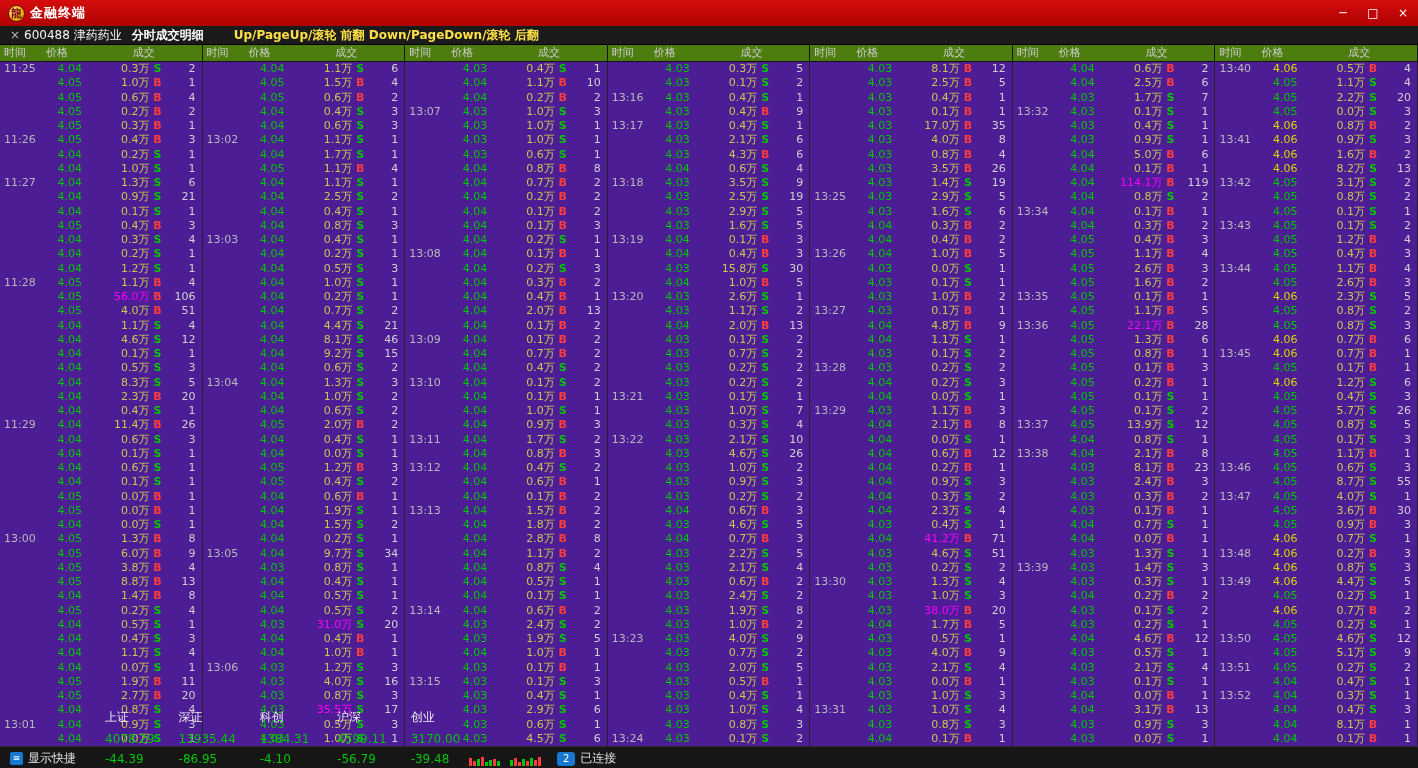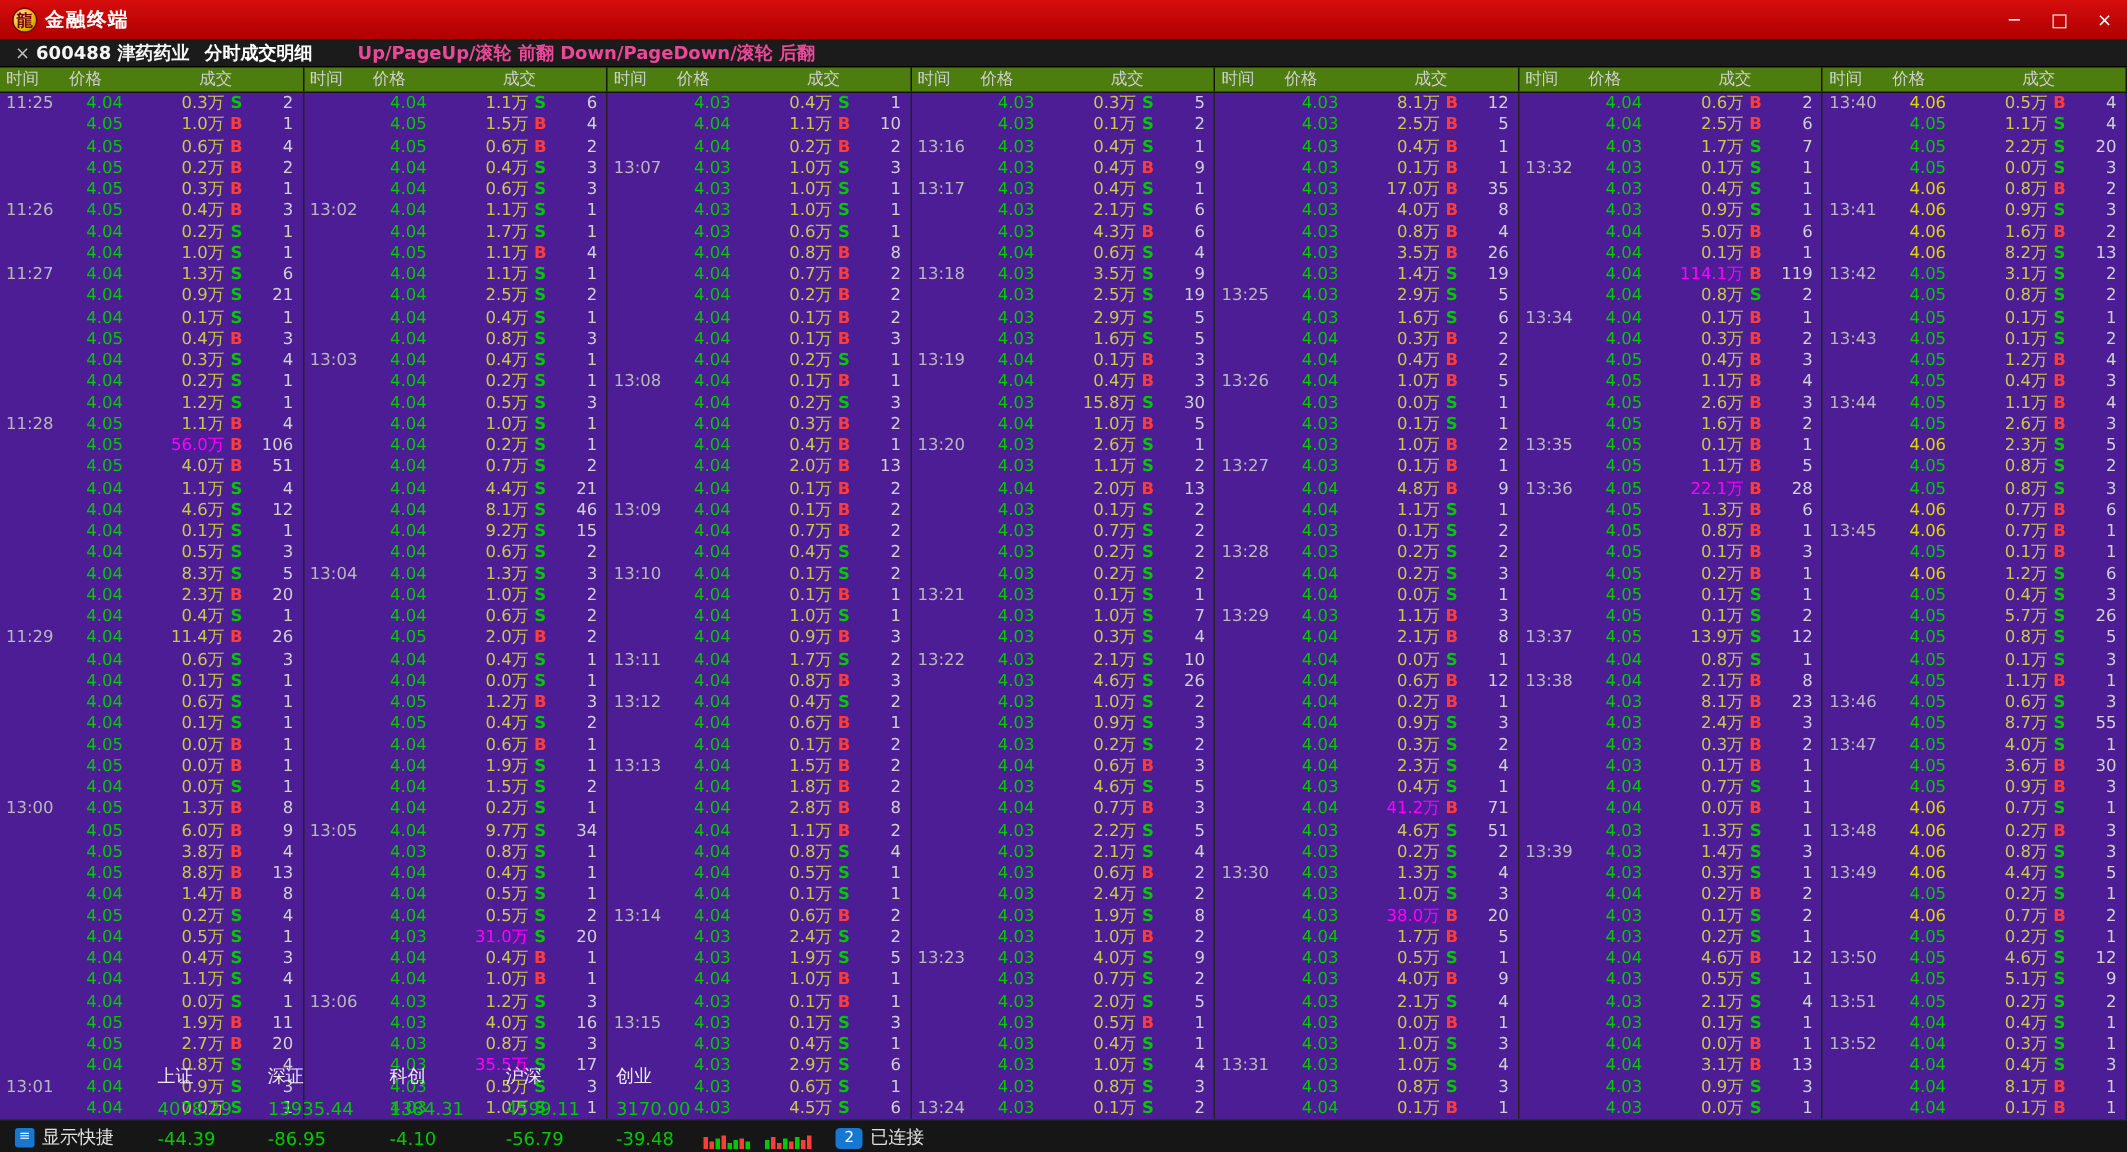--- a/index.html
+++ b/index.html
@@ -8,23 +8,23 @@
   .titlebar{height:26px;background:linear-gradient(#d60d0d,#ae0000);display:flex;align-items:center;padding-left:8px;color:#fff;}
   .logo{width:17px;height:17px;border-radius:50%;background:radial-gradient(circle at 35% 35%,#ffe9a8,#e6b800 60%,#8a6d00);color:#7a0000;font-size:11px;font-weight:bold;display:flex;align-items:center;justify-content:center;margin-right:5px;border:1px solid #7a0000;box-sizing:border-box;}
   .brand{font-size:13px;font-weight:bold;margin-right:20px;letter-spacing:1px;}
   .menu{display:flex;height:100%;align-items:center;}
   .menu-item{padding:0 14px;font-size:13px;cursor:default;white-space:nowrap;}
   .wctrls{margin-left:auto;display:flex;}
   .wbtn{width:30px;height:26px;display:flex;align-items:center;justify-content:center;font-size:12px;}
   
   .tabbar{height:18px;background:#1b1b1b;display:flex;align-items:center;font-size:12px;color:#e6e6e6;padding-left:6px;border-bottom:1px solid #000;}
   .tclose{color:#bdbdbd;padding:0 4px;}
-  .tstock{font-weight:bold;color:#f5f5f5;margin-right:10px;white-space:nowrap;}
+  .tstock{font-weight:normal;color:#f5f5f5;margin-right:10px;white-space:nowrap;}
   .tview{font-weight:bold;color:#ffffff;margin-right:30px;white-space:nowrap;}
-  .thint{color:#ec4899;font-weight:bold;white-space:nowrap;}
+  .thint{color:#fde047;font-weight:bold;white-space:nowrap;}
   
   .thead{height:16px;display:grid;grid-template-columns:repeat(7,1fr);background:#4d7c0f;border-bottom:1px solid #141414;}
   .hgroup{display:grid;grid-template-columns:42px 46px 1fr;padding:0 6px 0 4px;border-right:1px solid #161616;font-size:11px;color:#cfcfcf;line-height:16px;}
   .hcell{white-space:nowrap;}
   .hcell.h1{text-align:left;}
   .hcell.h2{text-align:center;}
   
   .grid{display:grid;grid-template-columns:repeat(7,1fr);height:684px;background:#4c1d95;}
   .group{border-right:1px solid #232323;overflow:hidden;}
   .trow{display:grid;grid-template-columns:38px 40px 1fr 16px 30px;height:14.25px;line-height:14.3px;font-size:11px;padding:0 6px 0 4px;white-space:nowrap;}

